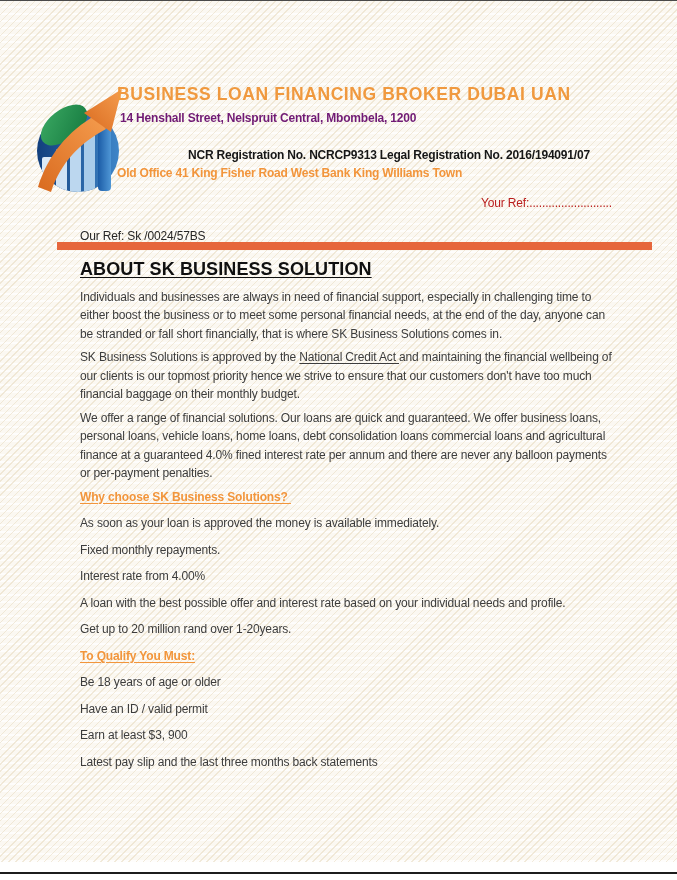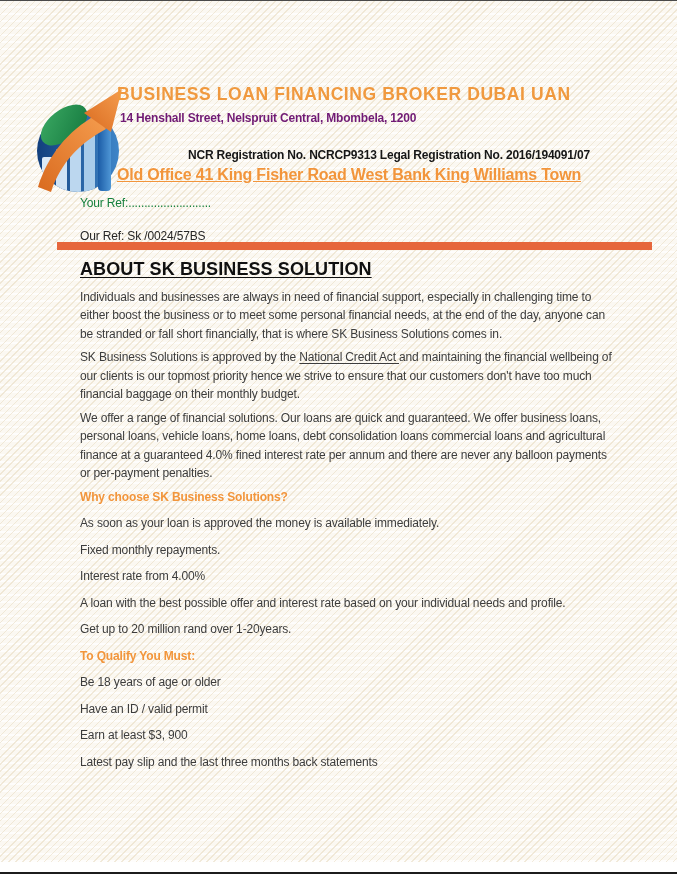--- a/index.html
+++ b/index.html
@@ -30,39 +30,39 @@
   .hdr-address{
     position:absolute;left:120px;top:111px;
     font-size:12px;font-weight:bold;letter-spacing:-0.2px;color:#701a75;white-space:nowrap;
   }
   .hdr-registration{
     position:absolute;left:188px;top:148px;
     font-size:12px;font-weight:bold;letter-spacing:-0.2px;color:#161616;white-space:nowrap;
   }
   .hdr-old-office{
     position:absolute;left:117px;top:166px;
-    font-size:16px;font-weight:bold;letter-spacing:-0.2px;color:#F2953B;white-space:nowrap;text-decoration:underline;
+    font-size:12px;font-weight:bold;letter-spacing:-0.2px;color:#F2953B;white-space:nowrap;
   }
 
   .content{
     position:absolute;left:80px;top:194px;width:532px;
     font-size:12px;line-height:18.5px;letter-spacing:-0.15px;color:#3c3c3c;
   }
   .content p{margin:0 0 5px 0;}
-  .ref-your{margin:0 0 14px 0 !important;color:#15803d;}
+  .ref-your{margin:0 0 14px 0 !important;color:#b91c1c;text-align:right;}
   .ref-our{margin:0 !important;color:#262626;}
   .divider{
     margin:-3px 0 10px -23px;width:595px;height:8px;background:#E6663C;
   }
   .about-heading{
     margin:0 0 9px 0;font-size:18px;font-weight:bold;color:#101010;
     text-decoration:underline;text-underline-offset:2px;letter-spacing:0.1px;
   }
   .orange-heading{
-    font-weight:bold;color:#F2953B;text-underline-offset:2px;
+    font-weight:bold;color:#F2953B;text-decoration:underline;text-underline-offset:2px;
   }
   .list-line{margin:0 0 8px 0 !important;}
   .inline-underline{text-decoration:underline;text-underline-offset:2px;text-align:center;}
 </style>
 </head>
 <body>
 
 <div class="page">
   <div class="paper-texture"></div>
   <div class="top-hairline"></div>

